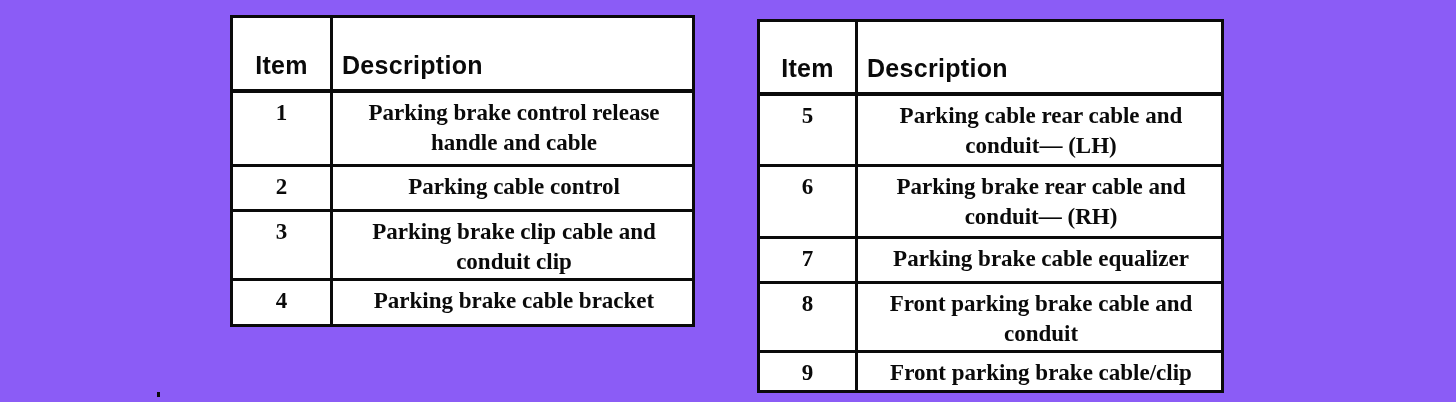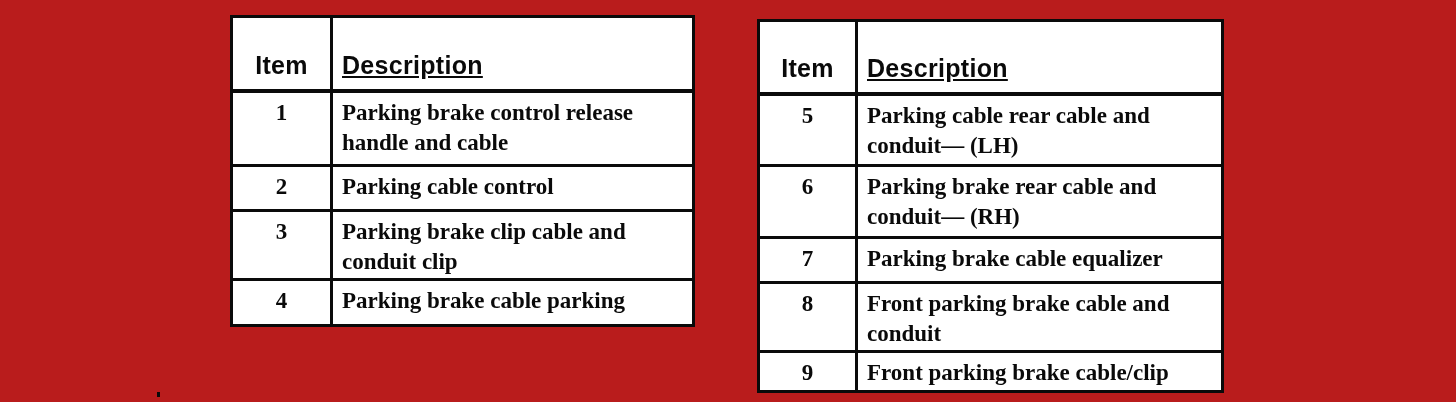--- a/index.html
+++ b/index.html
@@ -4,21 +4,21 @@
 <style>
   html, body {
     margin: 0;
     padding: 0;
     background: #ffffff;
   }
   .page {
     position: relative;
     width: 1456px;
     height: 402px;
-    background: #b91c1c;
+    background: #8b5cf6;
     overflow: hidden;
     font-family: "Liberation Serif", serif;
     color: #0a0a0a;
   }
   table.parts-table {
     position: absolute;
     border-collapse: collapse;
     table-layout: fixed;
     background: #ffffff;
   }
@@ -45,32 +45,32 @@
 
   th {
     font-family: "Liberation Sans", sans-serif;
     font-weight: 700;
     font-size: 25px;
     letter-spacing: 0.3px;
     vertical-align: bottom;
     padding: 0 0 9px 0;
   }
   th.col-item { text-align: center; }
-  th.col-desc { text-align: left; padding-left: 9px; text-decoration: underline; }
+  th.col-desc { text-align: left; padding-left: 9px; }
 
   td {
     font-family: "Liberation Serif", serif;
     font-weight: 700;
     font-size: 23px;
     line-height: 30px;
     vertical-align: top;
     padding-top: 5px;
   }
   td.item { text-align: center; }
-  td.desc { text-align: left; padding-left: 9px; padding-right: 6px; }
+  td.desc { text-align: center; padding-left: 9px; padding-right: 6px; }
 
   
   #table-left  tr.hdr   { height: 74px; }
   #table-left  tr.r0    { height: 75px; }
   #table-left  tr.r1    { height: 45px; }
   #table-left  tr.r2    { height: 67px; }
   #table-left  tr.r3    { height: 46px; }
 
   #table-right tr.hdr   { height: 73px; }
   #table-right tr.r0    { height: 72px; }
@@ -112,21 +112,21 @@
       <tr class="r1">
         <td class="item">2</td>
         <td class="desc">Parking cable control</td>
       </tr>
       <tr class="r2">
         <td class="item">3</td>
         <td class="desc">Parking brake clip cable and conduit clip</td>
       </tr>
       <tr class="r3">
         <td class="item">4</td>
-        <td class="desc">Parking brake cable parking</td>
+        <td class="desc">Parking brake cable bracket</td>
       </tr>
     </tbody>
   </table>
 
   <table class="parts-table" id="table-right">
     <colgroup>
         <col class="c-item">
         <col class="c-desc">
       </colgroup>
     <thead>

